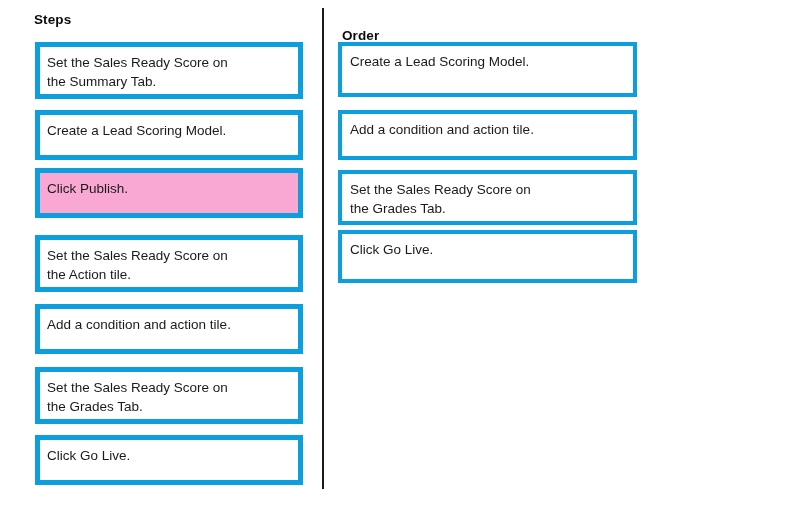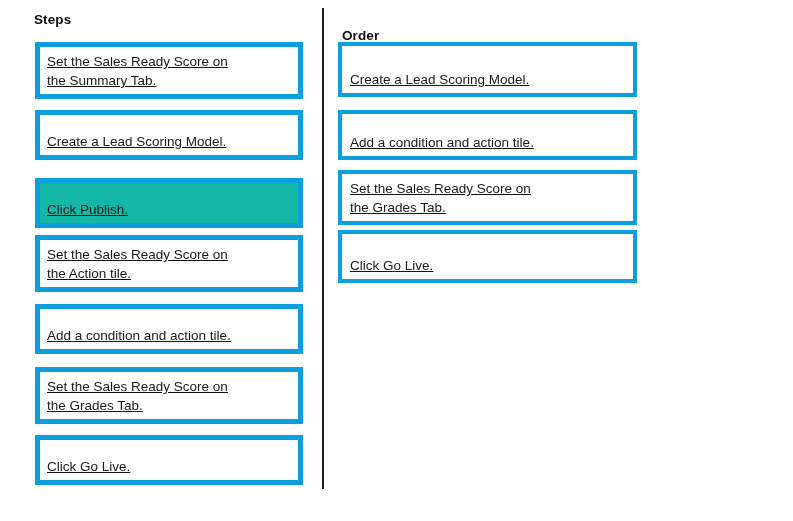--- a/index.html
+++ b/index.html
@@ -49,23 +49,22 @@
   }
 
   
   .tile {
     position: absolute;
     box-sizing: border-box;
     background: #ffffff;
     border-style: solid;
     border-color: #0d9edd;
     display: flex;
-    align-items: flex-end;
+    align-items: flex-start;
     overflow: hidden;
-    text-decoration: underline;
   }
   .tile-text {
     display: block;
     font-size: 13.5px;
     line-height: 19px;
     color: #1a1a1a;
     white-space: pre-line;
     padding: 0;
     margin: 0;
   }
@@ -93,21 +92,21 @@
   <div id="steps-column">
     <div id="steps-header" class="col-header">Steps</div>
     <div id="steps-tiles">
         <div class="tile steps-tile" style="top: 42px; height: 57px; border-color: rgb(13, 158, 221); background: rgb(255, 255, 255);">
           <span class="tile-text">Set the Sales Ready Score on
 the Summary Tab.</span>
         </div>
         <div class="tile steps-tile" style="top: 110px; height: 50px; border-color: rgb(13, 158, 221); background: rgb(255, 255, 255);">
           <span class="tile-text">Create a Lead Scoring Model.</span>
         </div>
-        <div class="tile steps-tile" style="top: 178px; height: 50px; border-color: rgb(13, 158, 221); background: #14b8a6;">
+        <div class="tile steps-tile" style="top: 168px; height: 50px; border-color: rgb(13, 158, 221); background: #f9a8d4;">
           <span class="tile-text">Click Publish.</span>
         </div>
         <div class="tile steps-tile" style="top: 235px; height: 57px; border-color: rgb(13, 158, 221); background: rgb(255, 255, 255);">
           <span class="tile-text">Set the Sales Ready Score on
 the Action tile.</span>
         </div>
         <div class="tile steps-tile" style="top: 304px; height: 50px; border-color: rgb(13, 158, 221); background: rgb(255, 255, 255);">
           <span class="tile-text">Add a condition and action tile.</span>
         </div>
         <div class="tile steps-tile" style="top: 367px; height: 57px; border-color: rgb(13, 158, 221); background: rgb(255, 255, 255);">

